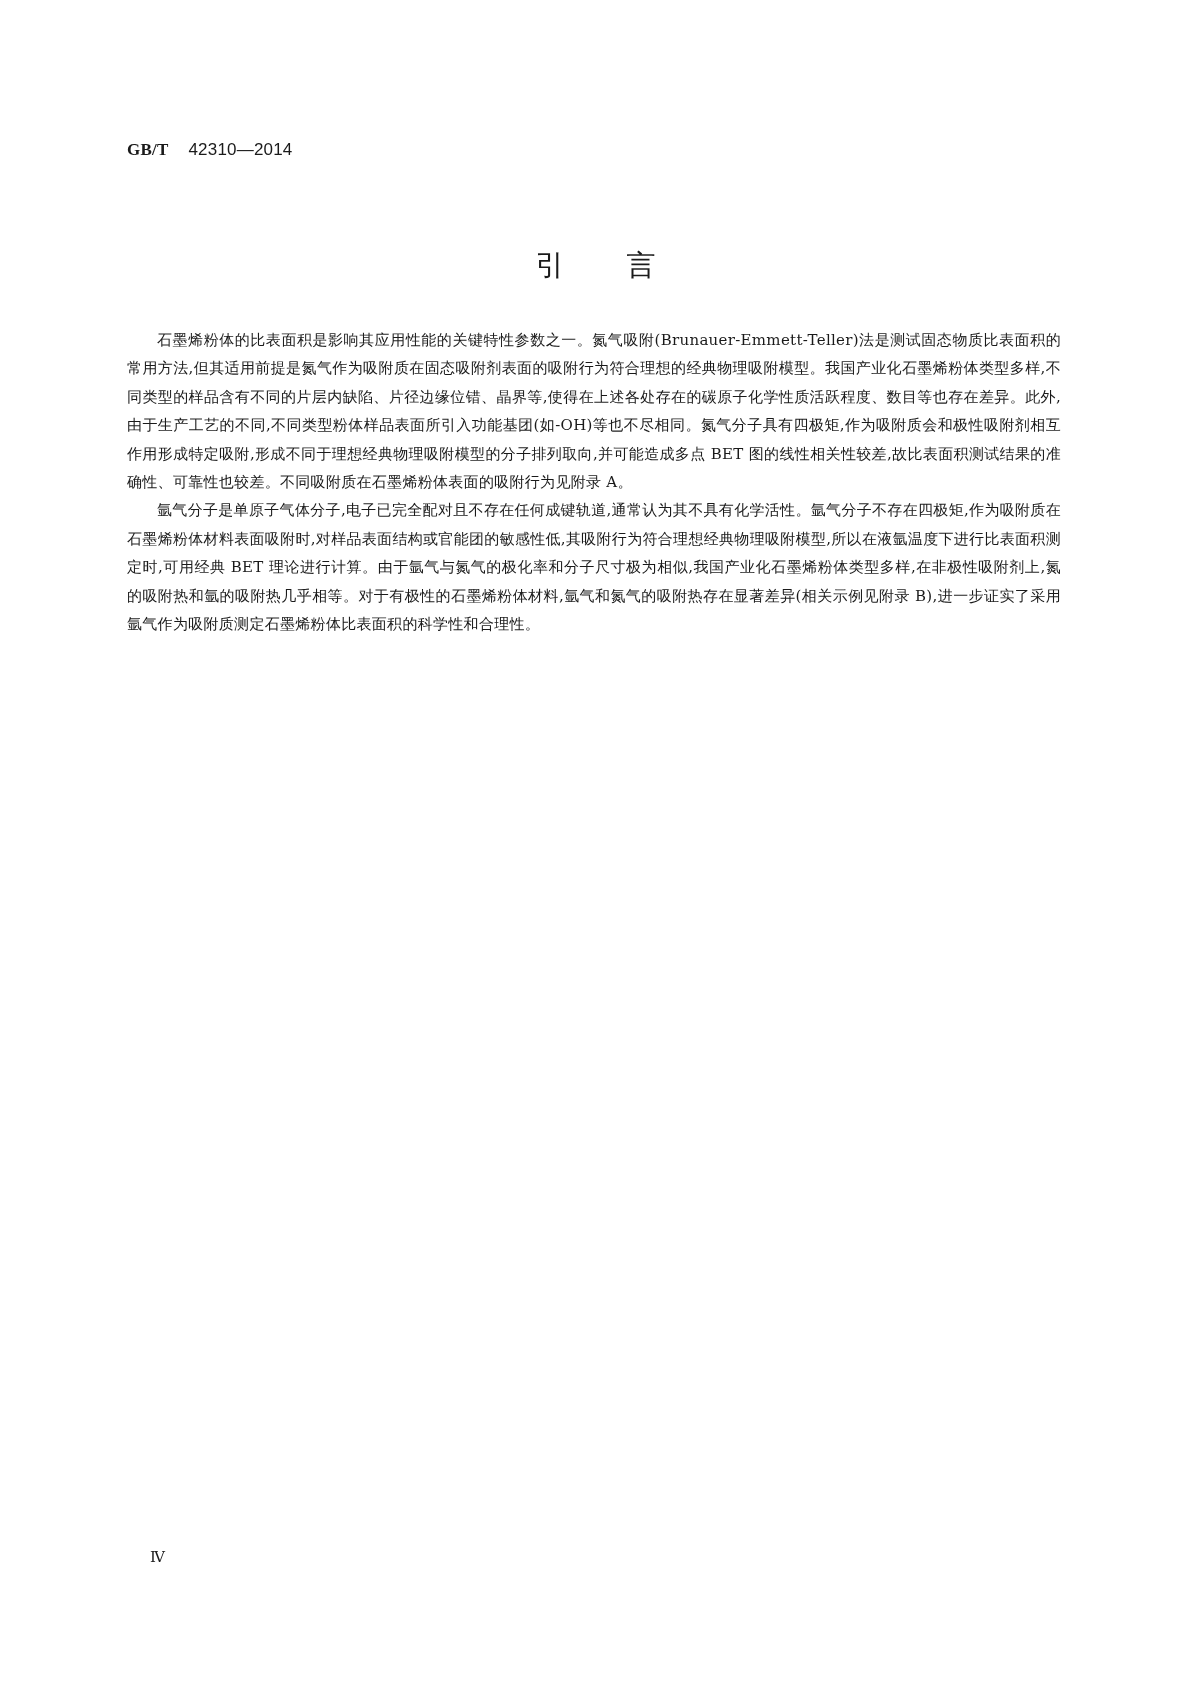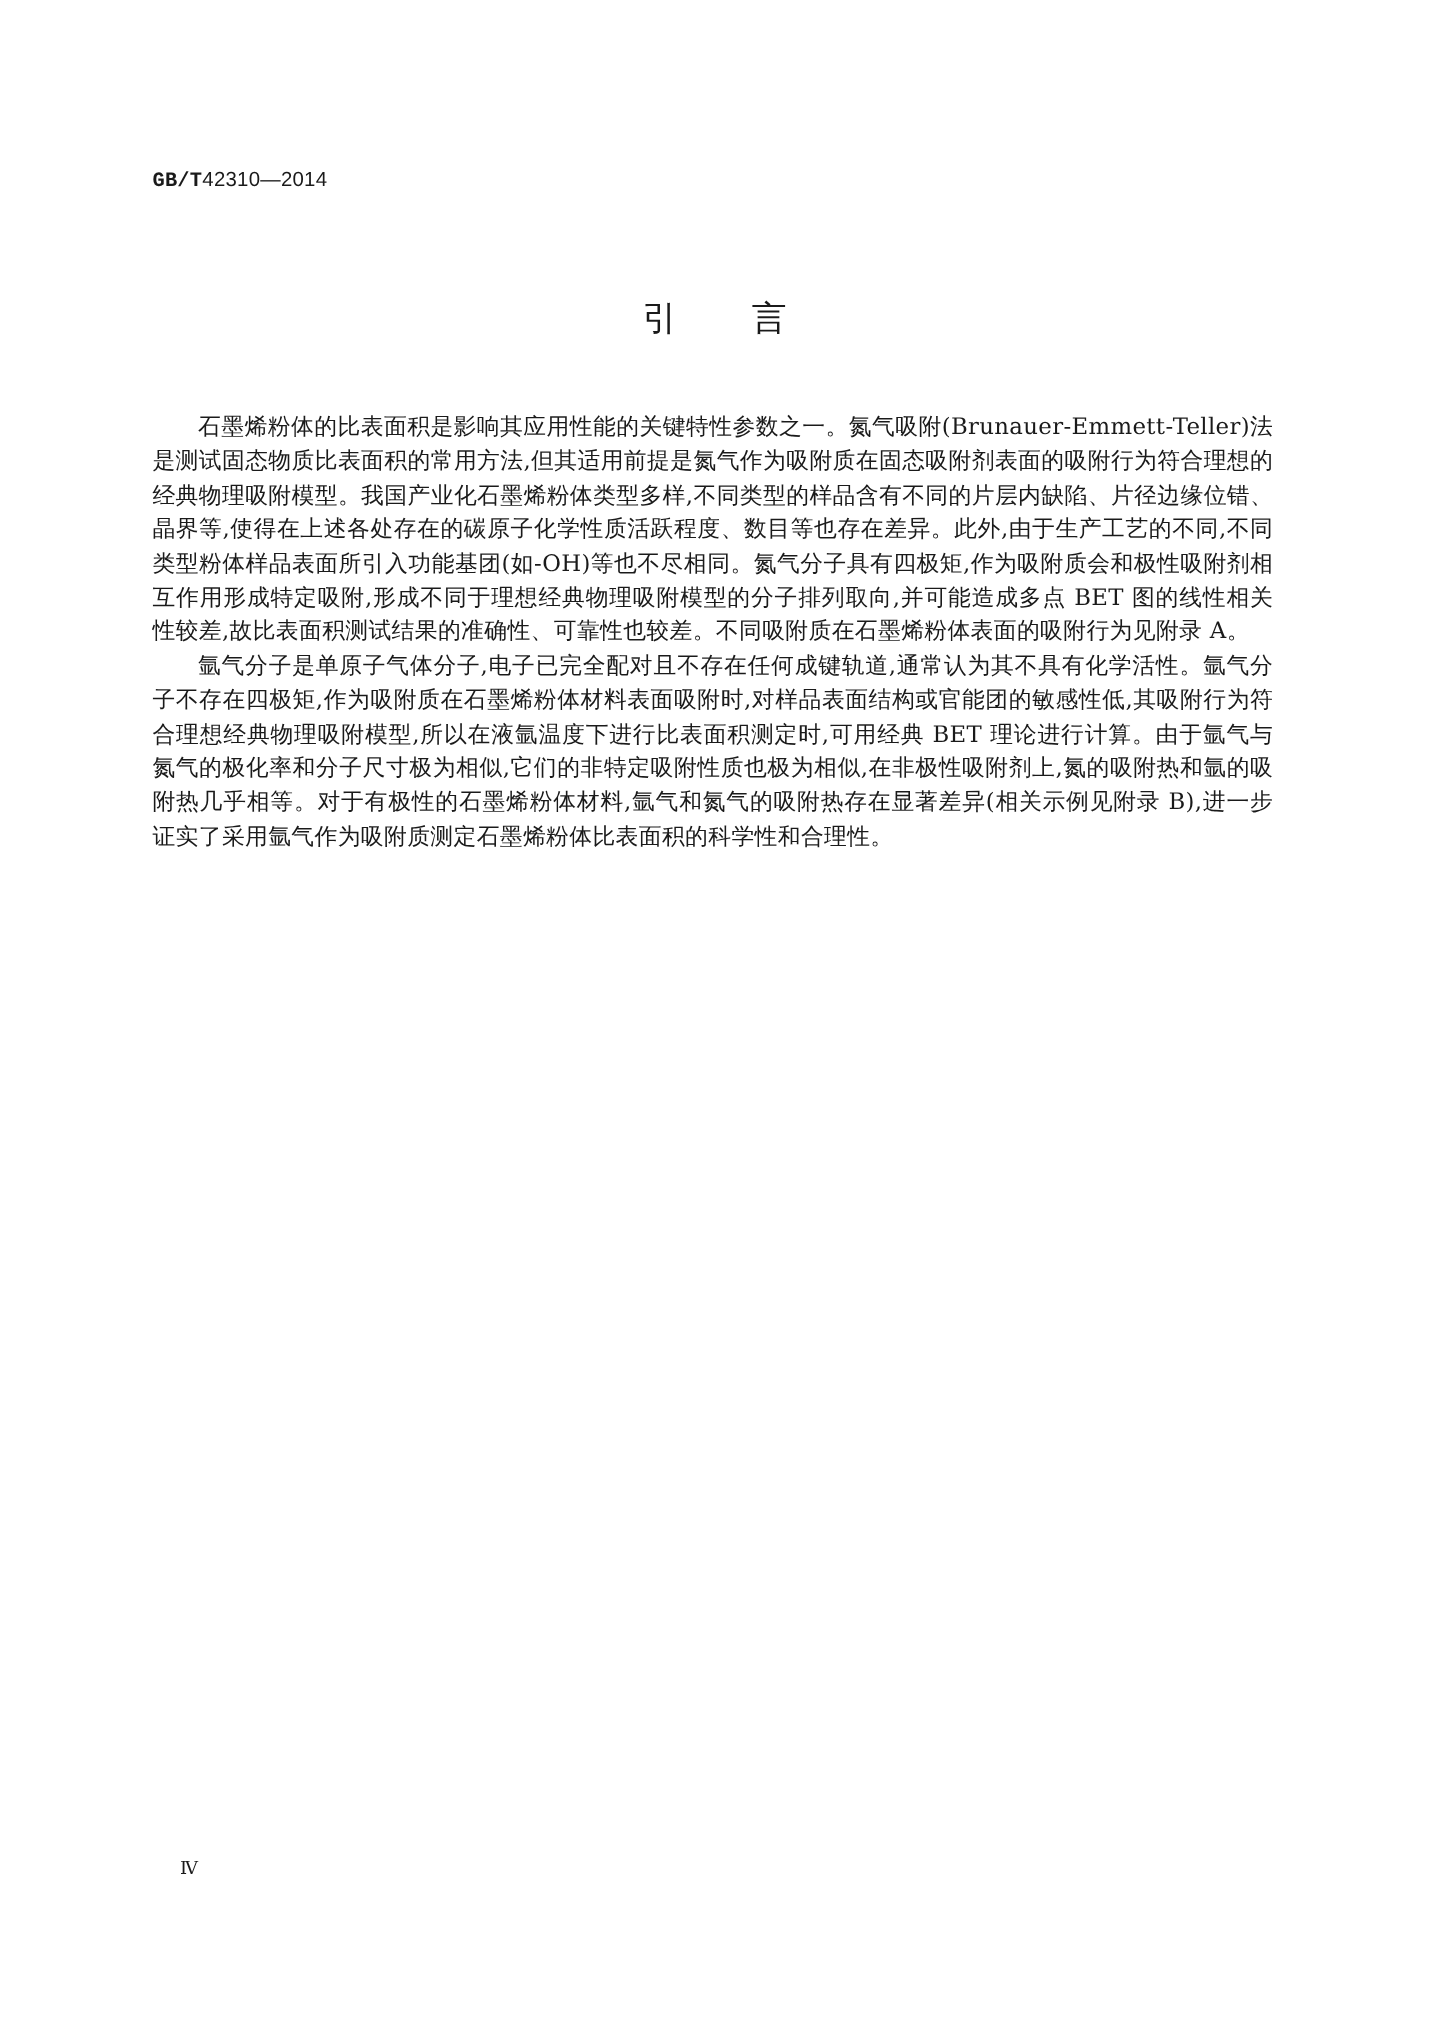--- a/index.html
+++ b/index.html
@@ -17,41 +17,41 @@
     }
     .header-code {
       position: absolute;
       left: 127px;
       top: 140px;
       font-size: 17px;
       letter-spacing: 0.2px;
       font-family: "Liberation Sans", "DejaVu Sans", sans-serif;
     }
     .header-code .prefix {
-      font-family: Liberation Mono, monospace;
+      font-family: Liberation Serif, serif;
       font-weight: bold;
-      margin-right: 0;
+      margin-right: 20px;
     }
     .title {
       position: absolute;
       left: 0;
       width: 1191px;
       top: 246px;
       text-align: center;
       font-size: 29px;
       font-family: "DejaVu Sans", "Liberation Sans", sans-serif;
       letter-spacing: 62px;
       text-indent: 62px;
     }
     .body-text {
       position: absolute;
       left: 127px;
-      top: 342px;
+      top: 326px;
       width: 934px;
-      font-size: 19px;
+      font-size: 15px;
       line-height: 28.4px;
       text-align: justify;
       text-justify: inter-character;
       letter-spacing: 0.3px;
     }
     .body-text p {
       margin: 0;
       text-indent: 2em;
     }
     .page-number {
@@ -66,16 +66,16 @@
 <body>
 
 <div class="header-code">
   <span class="prefix">GB/T</span><span>42310—2014</span>
 </div>
 
 <h1 class="title" style="margin:0;font-weight:normal;">引言</h1>
 
 <div class="body-text">
   <p>石墨烯粉体的比表面积是影响其应用性能的关键特性参数之一。氮气吸附(Brunauer-Emmett-Teller)法是测试固态物质比表面积的常用方法,但其适用前提是氮气作为吸附质在固态吸附剂表面的吸附行为符合理想的经典物理吸附模型。我国产业化石墨烯粉体类型多样,不同类型的样品含有不同的片层内缺陷、片径边缘位错、晶界等,使得在上述各处存在的碳原子化学性质活跃程度、数目等也存在差异。此外,由于生产工艺的不同,不同类型粉体样品表面所引入功能基团(如-OH)等也不尽相同。氮气分子具有四极矩,作为吸附质会和极性吸附剂相互作用形成特定吸附,形成不同于理想经典物理吸附模型的分子排列取向,并可能造成多点 BET 图的线性相关性较差,故比表面积测试结果的准确性、可靠性也较差。不同吸附质在石墨烯粉体表面的吸附行为见附录 A。</p>
-  <p>氩气分子是单原子气体分子,电子已完全配对且不存在任何成键轨道,通常认为其不具有化学活性。氩气分子不存在四极矩,作为吸附质在石墨烯粉体材料表面吸附时,对样品表面结构或官能团的敏感性低,其吸附行为符合理想经典物理吸附模型,所以在液氩温度下进行比表面积测定时,可用经典 BET 理论进行计算。由于氩气与氮气的极化率和分子尺寸极为相似,它们的非特定吸附性质也极为相似,在非极性吸附剂上,氮的吸附热和氩的吸附热几乎相等。对于有极性的石墨烯粉体材料,氩气和氮气的吸附热存在显著差异(相关示例见附录 B),进一步证实了采用氩气作为吸附质测定石墨烯粉体比表面积的科学性和合理性。</p>
+  <p>氩气分子是单原子气体分子,电子已完全配对且不存在任何成键轨道,通常认为其不具有化学活性。氩气分子不存在四极矩,作为吸附质在石墨烯粉体材料表面吸附时,对样品表面结构或官能团的敏感性低,其吸附行为符合理想经典物理吸附模型,所以在液氩温度下进行比表面积测定时,可用经典 BET 理论进行计算。由于氩气与氮气的极化率和分子尺寸极为相似,我国产业化石墨烯粉体类型多样,在非极性吸附剂上,氮的吸附热和氩的吸附热几乎相等。对于有极性的石墨烯粉体材料,氩气和氮气的吸附热存在显著差异(相关示例见附录 B),进一步证实了采用氩气作为吸附质测定石墨烯粉体比表面积的科学性和合理性。</p>
 </div>
 
 <div class="page-number">Ⅳ</div>
 
 </body></html>

